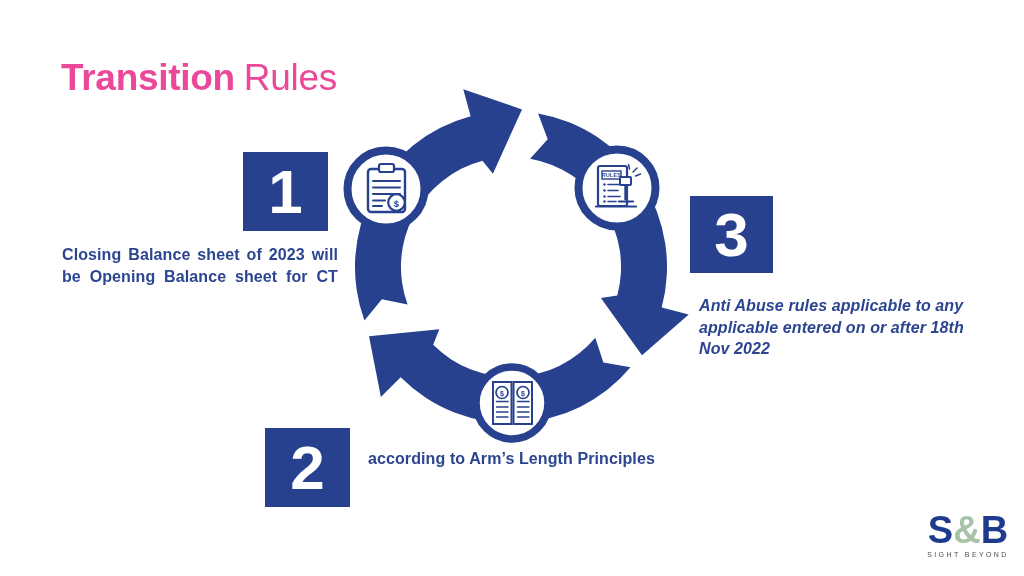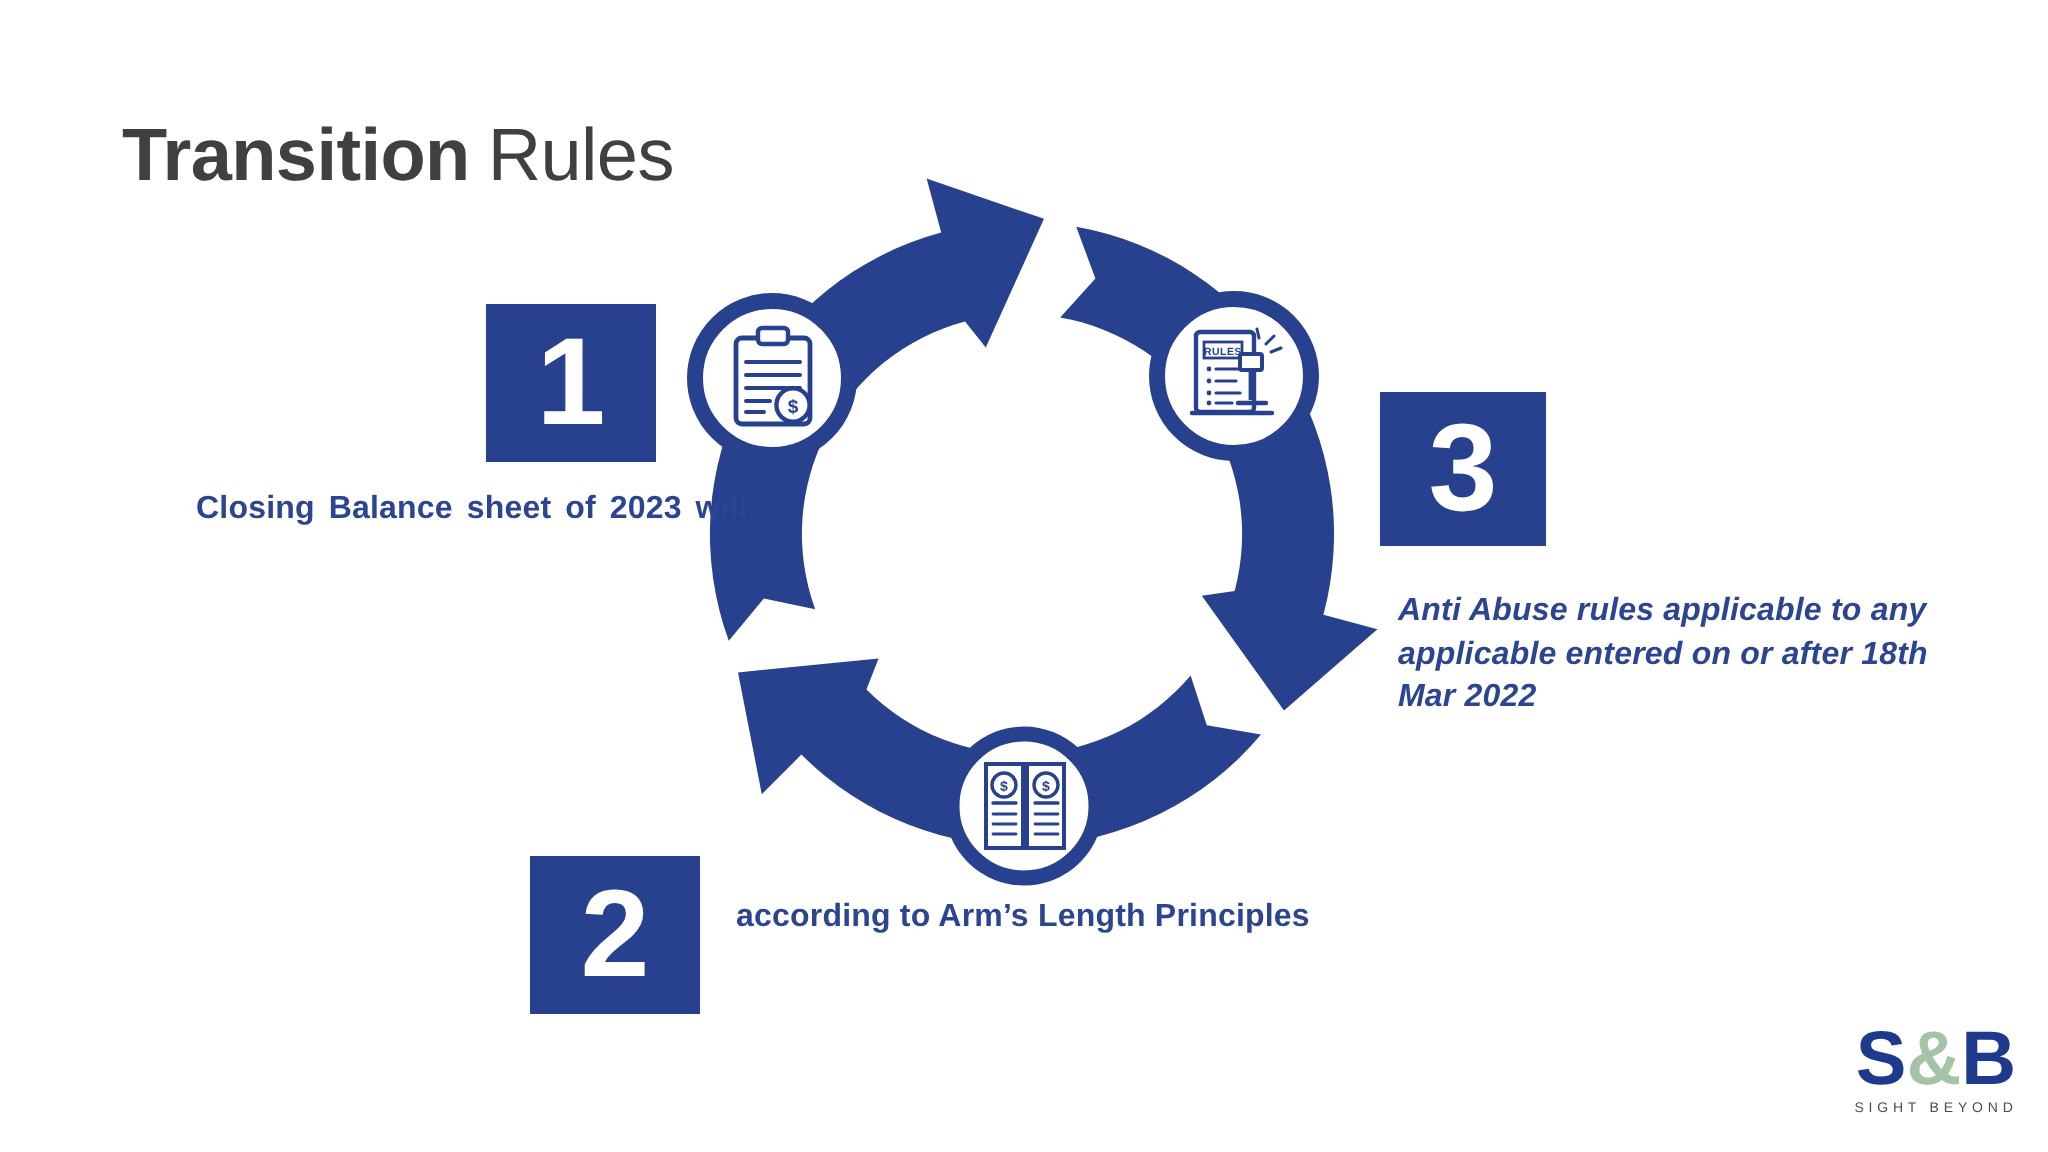--- a/index.html
+++ b/index.html
@@ -10,21 +10,21 @@
     background: #ffffff;
     overflow: hidden;
     font-family: "Liberation Sans", sans-serif;
   }
   .abs { position: absolute; }
 
   
   #title {
     left: 61px; top: 57px;
     font-size: 37px;
-    color: #404040;
+    color: #ec4899;
     letter-spacing: -0.3px;
     white-space: nowrap;
   }
   #title .t-bold { font-weight: 800; margin-right: 9px; }
   #title .t-reg  { font-weight: 400; }
 
   
   .numbox {
     background: #27418F;
     color: #ffffff;
@@ -42,21 +42,21 @@
   
   .step-text {
     color: #2B4590;
     font-size: 16px;
     font-weight: 700;
     line-height: 21.5px;
     letter-spacing: 0.1px;
   }
   .step-text .line { display: block; }
   .step-text .line.just { text-align: justify; text-align-last: justify; }
-  #step-text-1 { left: 62px;  top: 244px; width: 276px; margin-left: 36px; }
+  #step-text-1 { left: 62px;  top: 244px; width: 276px; }
   #step-text-2 { left: 368px; top: 448px; width: 335px; }
   #step-text-3 { left: 699px; top: 295px; width: 292px; font-style: italic; }
 
   
   #cycle-svg { left: 0; top: 0; }
 
   
   #logo { left: 926px; top: 510px; width: 84px; text-align: center; }
   #logo .logo-word {
     font-size: 38px;
@@ -162,28 +162,29 @@
   </div>
   <div id="numbox-2" class="abs numbox">
     <span>2</span>
   </div>
   <div id="numbox-3" class="abs numbox">
     <span>3</span>
   </div>
 
   <div id="step-text-1" class="abs step-text">
     <span class="line just">Closing Balance sheet of 2023 will</span>
+    <span class="line just">be Opening Balance sheet for CT</span>
   </div>
   <div id="step-text-2" class="abs step-text">
     <span class="line">according to Arm’s Length Principles</span>
   </div>
   <div id="step-text-3" class="abs step-text">
     <span class="line">Anti Abuse rules applicable to any</span>
     <span class="line">applicable entered on or after  18th</span>
-    <span class="line">Mar 2022</span>
+    <span class="line">Nov 2022</span>
   </div>
 
   <div id="logo" class="abs">
     <div class="logo-word">
       <span class="navy">S</span><span class="green">&amp;</span><span class="navy">B</span>
     </div>
     <div class="tagline">SIGHT BEYOND</div>
   </div>
 
 </div>

